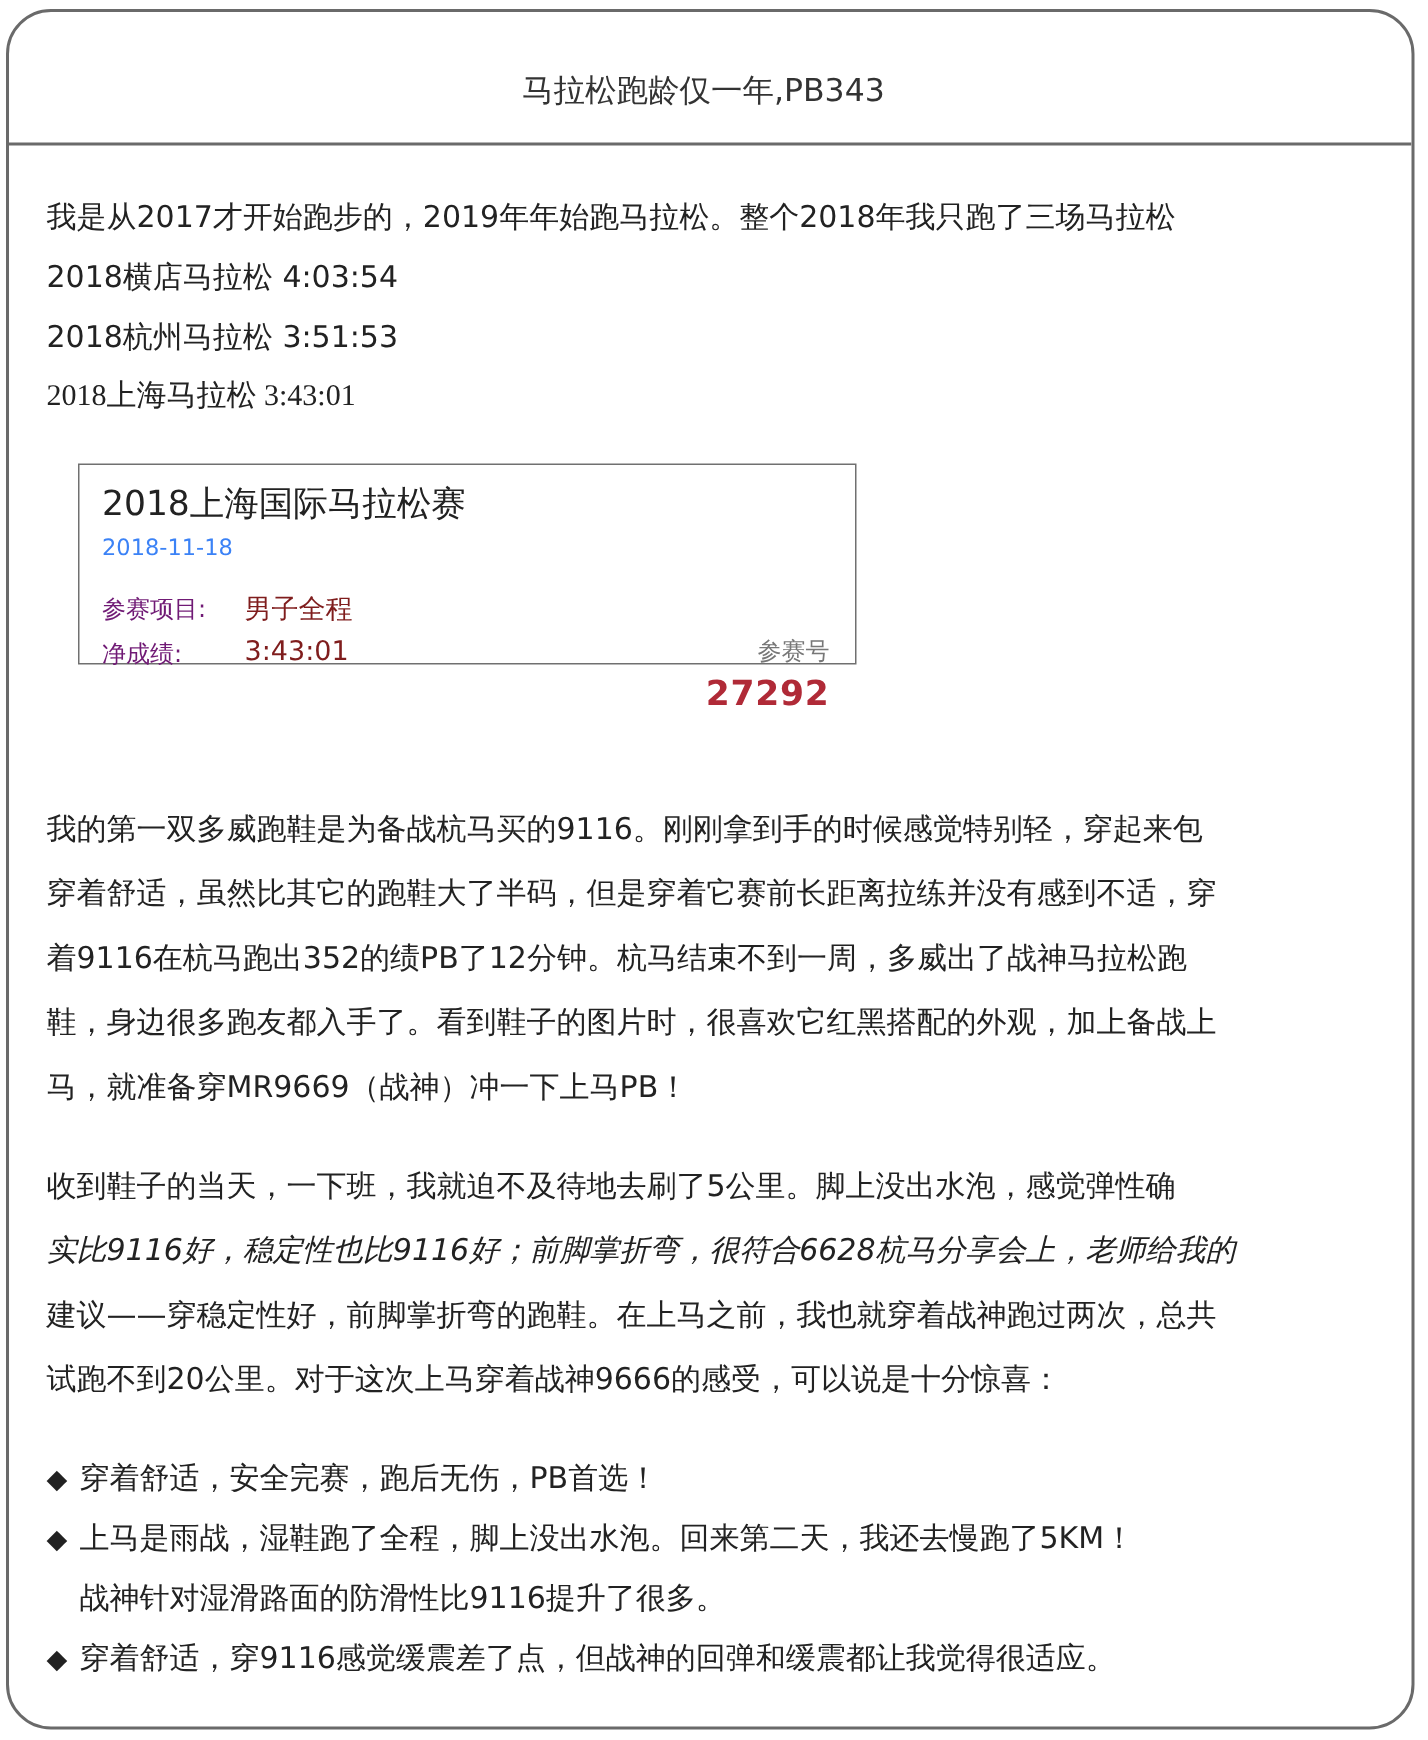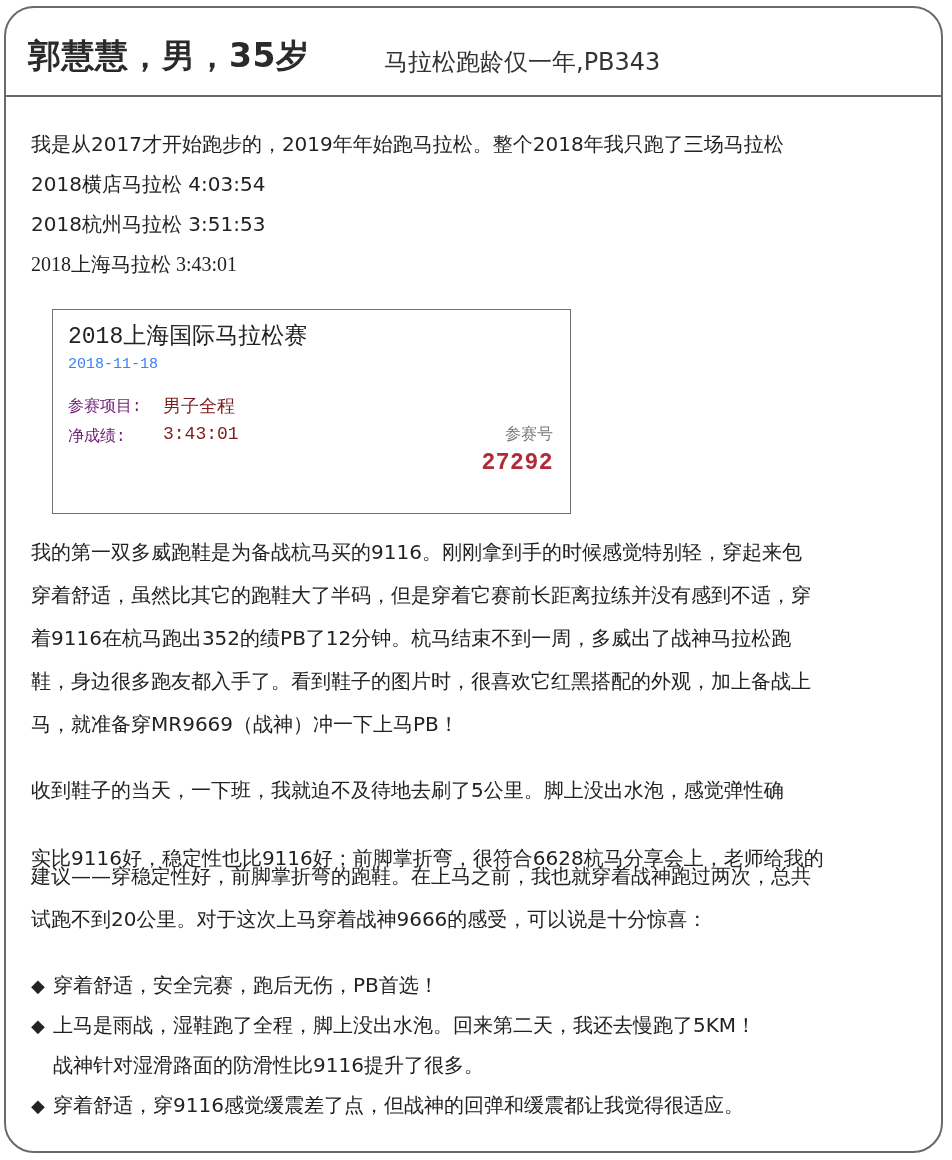--- a/index.html
+++ b/index.html
@@ -43,49 +43,47 @@
       font-size: 33px;
       font-weight: bold;
       color: #2a2a2a;
       letter-spacing: 0.5px;
       white-space: nowrap;
     }
     .header-subtitle {
       position: absolute;
       left: 342px;
       top: 38px;
-      font-size: 24px;
+      font-size: 21px;
       color: #333333;
       white-space: nowrap;
-      margin-left: 36px;
     }
     .content {
       position: absolute;
       left: 25px;
       top: 0;
       right: 20px;
     }
     .line {
       position: absolute;
       left: 0;
       font-size: 20px;
       line-height: 24px;
       color: #222222;
       white-space: nowrap;
     }
     .event-card {
       position: absolute;
       left: 21px;
       top: 301px;
       width: 519px;
-      height: 205px;
+      height: 134px;
       border: 1.5px solid #707070;
       box-sizing: border-box;
       background: #ffffff;
-      font-family: Liberation Mono, monospace;
     }
     .event-title {
       position: absolute;
       left: 15px;
       top: 10px;
       font-size: 23px;
       color: #222222;
       white-space: nowrap;
     }
     .event-date {
@@ -133,21 +131,20 @@
       width: 22px;
       font-size: 18px;
       color: #222222;
     }
   </style>
 </head>
 <body>
 
 <div class="outer-card">
   <div class="header">
-    <span class="header-title">郭慧慧，男，35岁</span>
     <span class="header-subtitle">马拉松跑龄仅一年,PB343</span>
   </div>
 
   <div class="content">
 
     <div class="line" style="top:124px;">我是从2017才开始跑步的，2019年年始跑马拉松。整个2018年我只跑了三场马拉松</div>
     <div class="line" style="top:164px;">2018横店马拉松  4:03:54</div>
     <div class="line" style="top:204px;">2018杭州马拉松  3:51:53</div>
     <div class="line" style="top:244px;font-family:Liberation Serif, serif;">2018上海马拉松  3:43:01</div>
 
@@ -162,21 +159,21 @@
       <span class="bib-number">27292</span>
     </div>
 
     <div class="line" style="top:532px;">我的第一双多威跑鞋是为备战杭马买的9116。刚刚拿到手的时候感觉特别轻，穿起来包</div>
     <div class="line" style="top:575px;">穿着舒适，虽然比其它的跑鞋大了半码，但是穿着它赛前长距离拉练并没有感到不适，穿</div>
     <div class="line" style="top:618px;">着9116在杭马跑出352的绩PB了12分钟。杭马结束不到一周，多威出了战神马拉松跑</div>
     <div class="line" style="top:661px;">鞋，身边很多跑友都入手了。看到鞋子的图片时，很喜欢它红黑搭配的外观，加上备战上</div>
     <div class="line" style="top:704px;">马，就准备穿MR9669（战神）冲一下上马PB！</div>
 
     <div class="line" style="top:770px;">收到鞋子的当天，一下班，我就迫不及待地去刷了5公里。脚上没出水泡，感觉弹性确</div>
-    <div class="line" style="top:838px;">实比9116好，稳定性也比9116好；前脚掌折弯，很符合6628杭马分享会上，老师给我的</div>
+    <div class="line" style="top:813px;font-style:italic;">实比9116好，稳定性也比9116好；前脚掌折弯，很符合6628杭马分享会上，老师给我的</div>
     <div class="line" style="top:856px;">建议——穿稳定性好，前脚掌折弯的跑鞋。在上马之前，我也就穿着战神跑过两次，总共</div>
     <div class="line" style="top:899px;">试跑不到20公里。对于这次上马穿着战神9666的感受，可以说是十分惊喜：</div>
 
     <div class="line" style="top:965px;">
       <span class="bullet">◆</span><span>穿着舒适，安全完赛，跑后无伤，PB首选！</span>
     </div>
     <div class="line" style="top:1005px;">
       <span class="bullet">◆</span><span>上马是雨战，湿鞋跑了全程，脚上没出水泡。回来第二天，我还去慢跑了5KM！</span>
     </div>
     <div class="line" style="top:1045px; left:22px;">战神针对湿滑路面的防滑性比9116提升了很多。</div>

